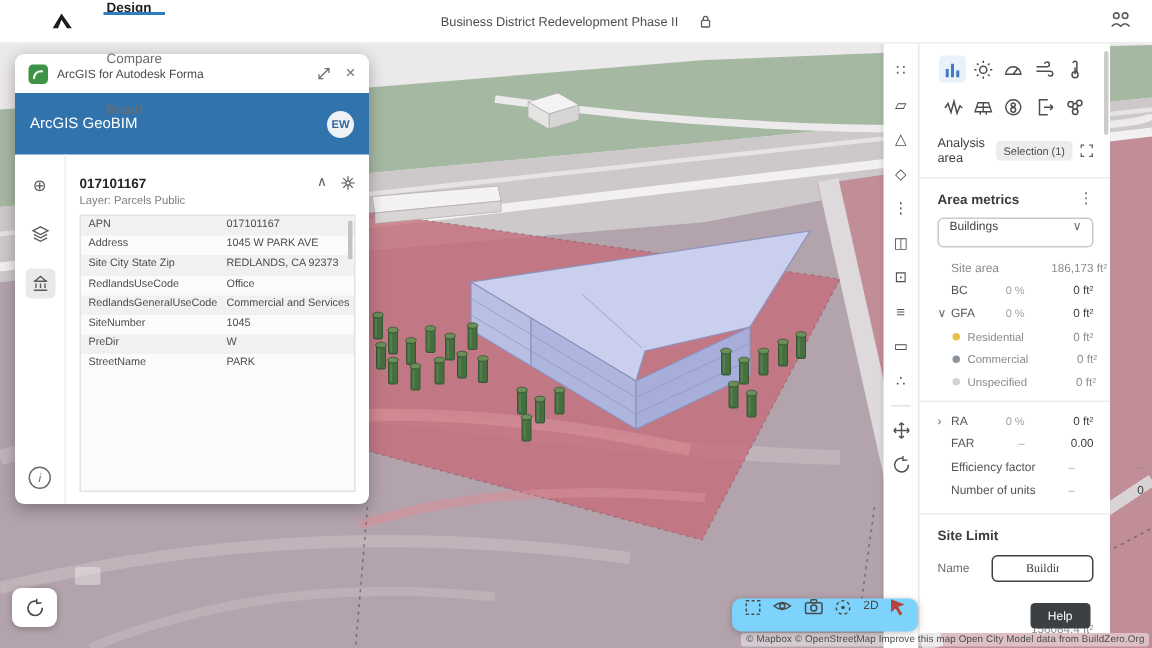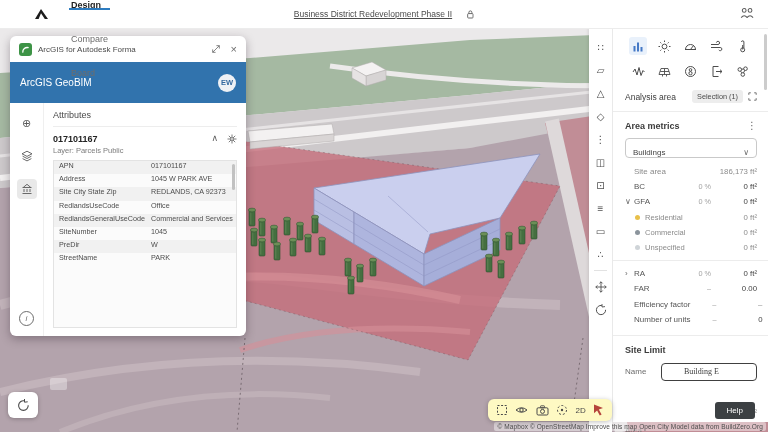--- a/index.html
+++ b/index.html
@@ -8,21 +8,21 @@
   svg{display:block;}
   
   .topbar{position:absolute;top:0;left:0;right:0;height:28px;background:#fff;z-index:40;
           display:flex;align-items:center;border-bottom:1px solid #ececec;}
   .logo{margin-left:34px;width:15px;height:10px;flex:none;}
   .tabs{display:flex;gap:24px;margin-left:22px;height:100%;flex-direction:column;}
   .tab{font-size:9px;color:#6d6d6d;display:flex;align-items:center;height:100%;position:relative;cursor:pointer;}
   .tab.active{color:#1f1f1f;font-weight:bold;}
   .tab.active::after{content:"";position:absolute;left:-2px;right:-2px;bottom:0;height:2px;background:#2d7cc0;}
   .doc-title{position:absolute;left:50%;transform:translateX(-50%);display:flex;align-items:flex-end;gap:15px;
-             font-size:8.5px;color:#4c4c4c;text-decoration:underline;}
+             font-size:8.5px;color:#4c4c4c;}
   .collab{position:absolute;right:14px;top:7px;width:14px;height:12px;color:#5c5c5c;}
   
   .scene{position:absolute;left:0;top:0;width:768px;height:432px;z-index:0;}
   
   .panel{position:absolute;left:10px;top:36px;width:236px;height:300px;background:#fff;border-radius:6px;
          box-shadow:0 3px 10px rgba(40,30,40,.35);z-index:30;display:flex;flex-direction:column;overflow:hidden;}
   .panel-head{height:26px;display:flex;align-items:center;padding:0 9px;gap:6px;flex:none;}
   .arcgis-logo{width:13px;height:13px;border-radius:3px;background:#3d9346;flex:none;display:flex;align-items:center;justify-content:center;}
   .panel-head .ptitle{font-size:8px;color:#4a4a4a;flex:1;}
   .panel-head .hicon{color:#6d6d6d;cursor:pointer;}
@@ -52,36 +52,36 @@
   .arow .k{width:88px;padding-left:5px;font-size:7.2px;color:#4c4c4c;white-space:nowrap;overflow:hidden;flex:none;}
   .arow .v{flex:1;font-size:7.2px;color:#4c4c4c;white-space:nowrap;overflow:hidden;padding-left:4px;}
   .tbl-scroll{position:absolute;right:1px;top:3px;width:3px;height:26px;background:#c2c2c2;border-radius:2px;cursor:pointer;}
   
   .toolrail{position:absolute;left:589px;top:28px;width:23px;height:404px;background:#fff;z-index:15;
             box-shadow:-1px 0 3px rgba(0,0,0,.10);display:flex;flex-direction:column;align-items:center;padding-top:8px;}
   .tool{width:23px;height:23px;display:flex;align-items:center;justify-content:center;color:#4f4f4f;
         font-size:10px;cursor:pointer;}
   .tool-div{width:13px;border-top:1px solid #e2e2e2;margin:4px 0;}
   
-  .sidebar{position:absolute;left:612px;top:28px;width:156px;height:394px;background:#fff;z-index:20;
+  .sidebar{position:absolute;left:612px;top:28px;width:128px;height:394px;background:#fff;z-index:20;
            border-left:1px solid #e9e9e9;box-sizing:border-box;padding:7px 11px 0 12px;}
   .sb-scroll{position:absolute;right:1px;top:6px;width:3px;height:56px;background:#cccccc;border-radius:2px;cursor:pointer;}
   .igrid{display:grid;grid-template-columns:repeat(5,1fr);row-gap:7px;justify-items:center;padding:2px 2px 6px 0;}
   .igrid .ic{width:18px;height:18px;display:flex;align-items:center;justify-content:center;color:#4d4d4d;
              border-radius:3px;cursor:pointer;}
   .igrid .ic.active{color:#4579c6;background:#e9f1fb;}
   .aa-row{display:flex;align-items:center;margin-top:4px;}
   .aa-row .lbl{font-size:8.5px;color:#3d3d3d;flex:1;}
   .chip{background:#ededed;border-radius:3px;font-size:7.3px;color:#4a4a4a;padding:2px 5px;cursor:pointer;}
   .corners{color:#5c5c5c;margin-left:5px;cursor:pointer;}
   .sb-div{border-top:1px solid #ececec;margin:8px -11px 0 -12px;}
   .am-head{display:flex;align-items:center;margin-top:8px;justify-content:center;}
   .am-head .t{font-size:9px;font-weight:bold;color:#3c3c3c;flex:1;}
   .kebab{font-size:10px;color:#6a6a6a;cursor:pointer;}
-  .select{margin-top:7px;height:18px;border:1px solid #c9c9c9;border-radius:4px;display:flex;align-items:flex-end;
+  .select{margin-top:7px;height:18px;border:1px solid #c9c9c9;border-radius:4px;display:flex;align-items:flex-start;
           padding:0 7px;cursor:pointer;}
   .select .sv{font-size:8px;color:#444;flex:1;}
   .select .ch{font-size:8px;color:#6a6a6a;}
   .mrow{display:flex;align-items:center;height:15.2px;}
   .mrow .tg{width:9px;font-size:8px;color:#6a6a6a;flex:none;cursor:pointer;}
   .mrow .dot{width:5px;height:5px;border-radius:50%;margin-right:5px;flex:none;}
   .mrow .ml{font-size:8px;color:#555;flex:1;white-space:nowrap;}
   .mrow.sub{padding-left:10px;}
   .mrow.sub .ml{color:#8a8a8a;font-size:7.6px;}
   .mrow.dim .ml{color:#8a8a8a;}
@@ -92,22 +92,22 @@
   .sl-name{display:flex;align-items:center;margin-top:8px;gap:8px;}
   .sl-name label{font-size:8px;color:#6d6d6d;width:28px;flex:none;}
   .sl-name input{flex:1;height:16px;border:1px solid #404040;border-radius:4px;font-size:8px;color:#3c3c3c;
                  padding:0 22px;font-family:Liberation Serif, serif;outline:none;min-width:0;}
   .sl-area{display:flex;align-items:center;margin-top:9px;}
   .sl-area .al{font-size:8px;color:#6d6d6d;flex:1;margin-top:36px;}
   .sl-area .av{font-size:7.8px;color:#8c8c8c;}
   .help-btn{position:absolute;right:13px;bottom:3px;background:#3c4043;color:#fff;font-size:8px;
             padding:4px 12px;border-radius:3px;cursor:pointer;}
   
-  .vtoolbar{position:absolute;left:488px;top:399px;width:116px;height:22px;background:#fef9c3;border-radius:6px;
-            box-shadow:0 1px 5px rgba(0,0,0,.25);z-index:25;display:flex;align-items:center;justify-content:space-around;
+  .vtoolbar{position:absolute;left:488px;top:399px;width:116px;height:22px;background:#7dd3fc;border-radius:6px;
+            box-shadow:0 1px 5px rgba(0,0,0,.25);z-index:25;display:flex;align-items:flex-start;justify-content:space-around;
             padding:0 4px;}
   .vtool{color:#4a4a4a;display:flex;align-items:center;justify-content:center;cursor:pointer;}
   .vtool .lbl2d{font-size:8px;color:#4a4a4a;}
   .refresh-btn{position:absolute;left:8px;top:392px;width:30px;height:26px;background:#fff;border-radius:6px;
                box-shadow:0 1px 4px rgba(0,0,0,.25);z-index:25;display:flex;align-items:center;justify-content:center;
                color:#4a4a4a;cursor:pointer;}
   .mini-widget{position:absolute;left:50px;top:378px;width:17px;height:12px;background:rgba(255,255,255,.35);
                border-radius:2px;z-index:6;}
   .attribution{position:absolute;right:2px;bottom:1px;z-index:22;font-size:6.5px;color:#4b4b4b;
                background:rgba(255,255,255,.45);padding:1px 3px;border-radius:2px;letter-spacing:.1px;}
@@ -261,21 +261,20 @@
           </svg>
         </span>
         <span class="rail-btn sel">
           <svg width="12" height="12" viewBox="0 0 12 12" fill="none" stroke="currentColor" stroke-width="0.9">
             <path d="M1.5 4.5 H10.5 M2.2 4.5 L6 1.3 L9.8 4.5 M3 6 V9 M6 6 V9 M9 6 V9 M1.5 10.5 H10.5"></path>
           </svg>
         </span>
         <span class="rail-info">i</span>
       </div>
       <div class="content">
-        <div class="attr-title">Attributes</div>
         <div class="feature">
           <div>
             <div class="fid">017101167</div>
             <div class="flayer">Layer: Parcels Public</div>
           </div>
           <div class="fspacer"></div>
           <span class="ficon">∧</span>
           <svg class="ficon" width="10" height="10" viewBox="0 0 10 10">
             <path d="M5 0.5 V9.5 M0.5 5 H9.5 M1.8 1.8 L8.2 8.2 M8.2 1.8 L1.8 8.2" stroke="currentColor" stroke-width="0.8"></path>
             <circle cx="5" cy="5" r="1.4" fill="#fff" stroke="currentColor" stroke-width="0.7"></circle>

